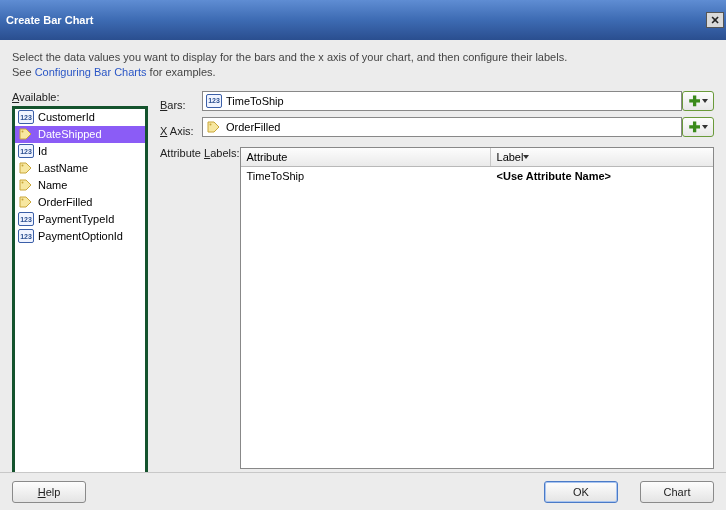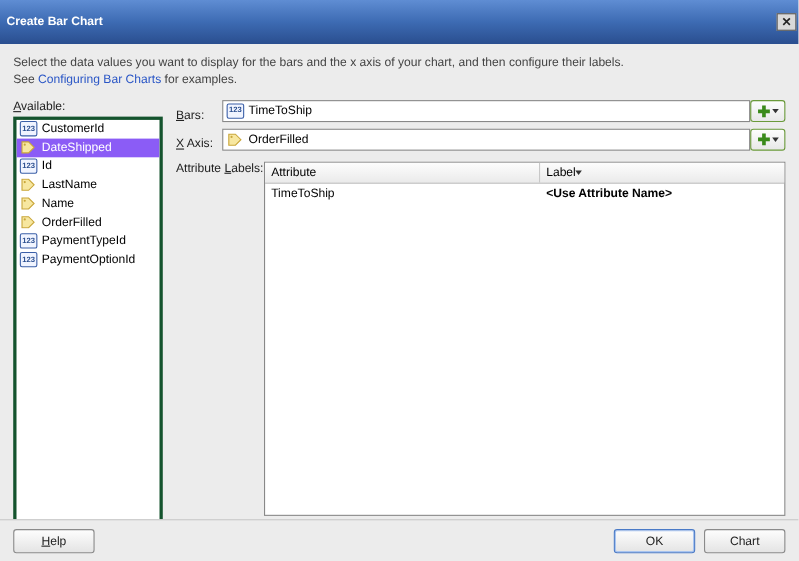--- a/index.html
+++ b/index.html
@@ -210,21 +210,21 @@
     color: #222;
     padding: 0 10px;
   }
   .btn.default {
     border: 1px solid #4a7ac7;
     box-shadow: 0 0 0 1px #a8c4f0 inset;
   }
   .button-bar .right-btns {
     margin-left: auto;
     display: flex;
-    gap: 8px;
+    gap: 22px;
   }
 </style>
 </head>
 <body>
 
 <div class="titlebar">
   <span>Create Bar Chart</span>
   <div class="close-btn">
     <span>✕</span>
   </div>

